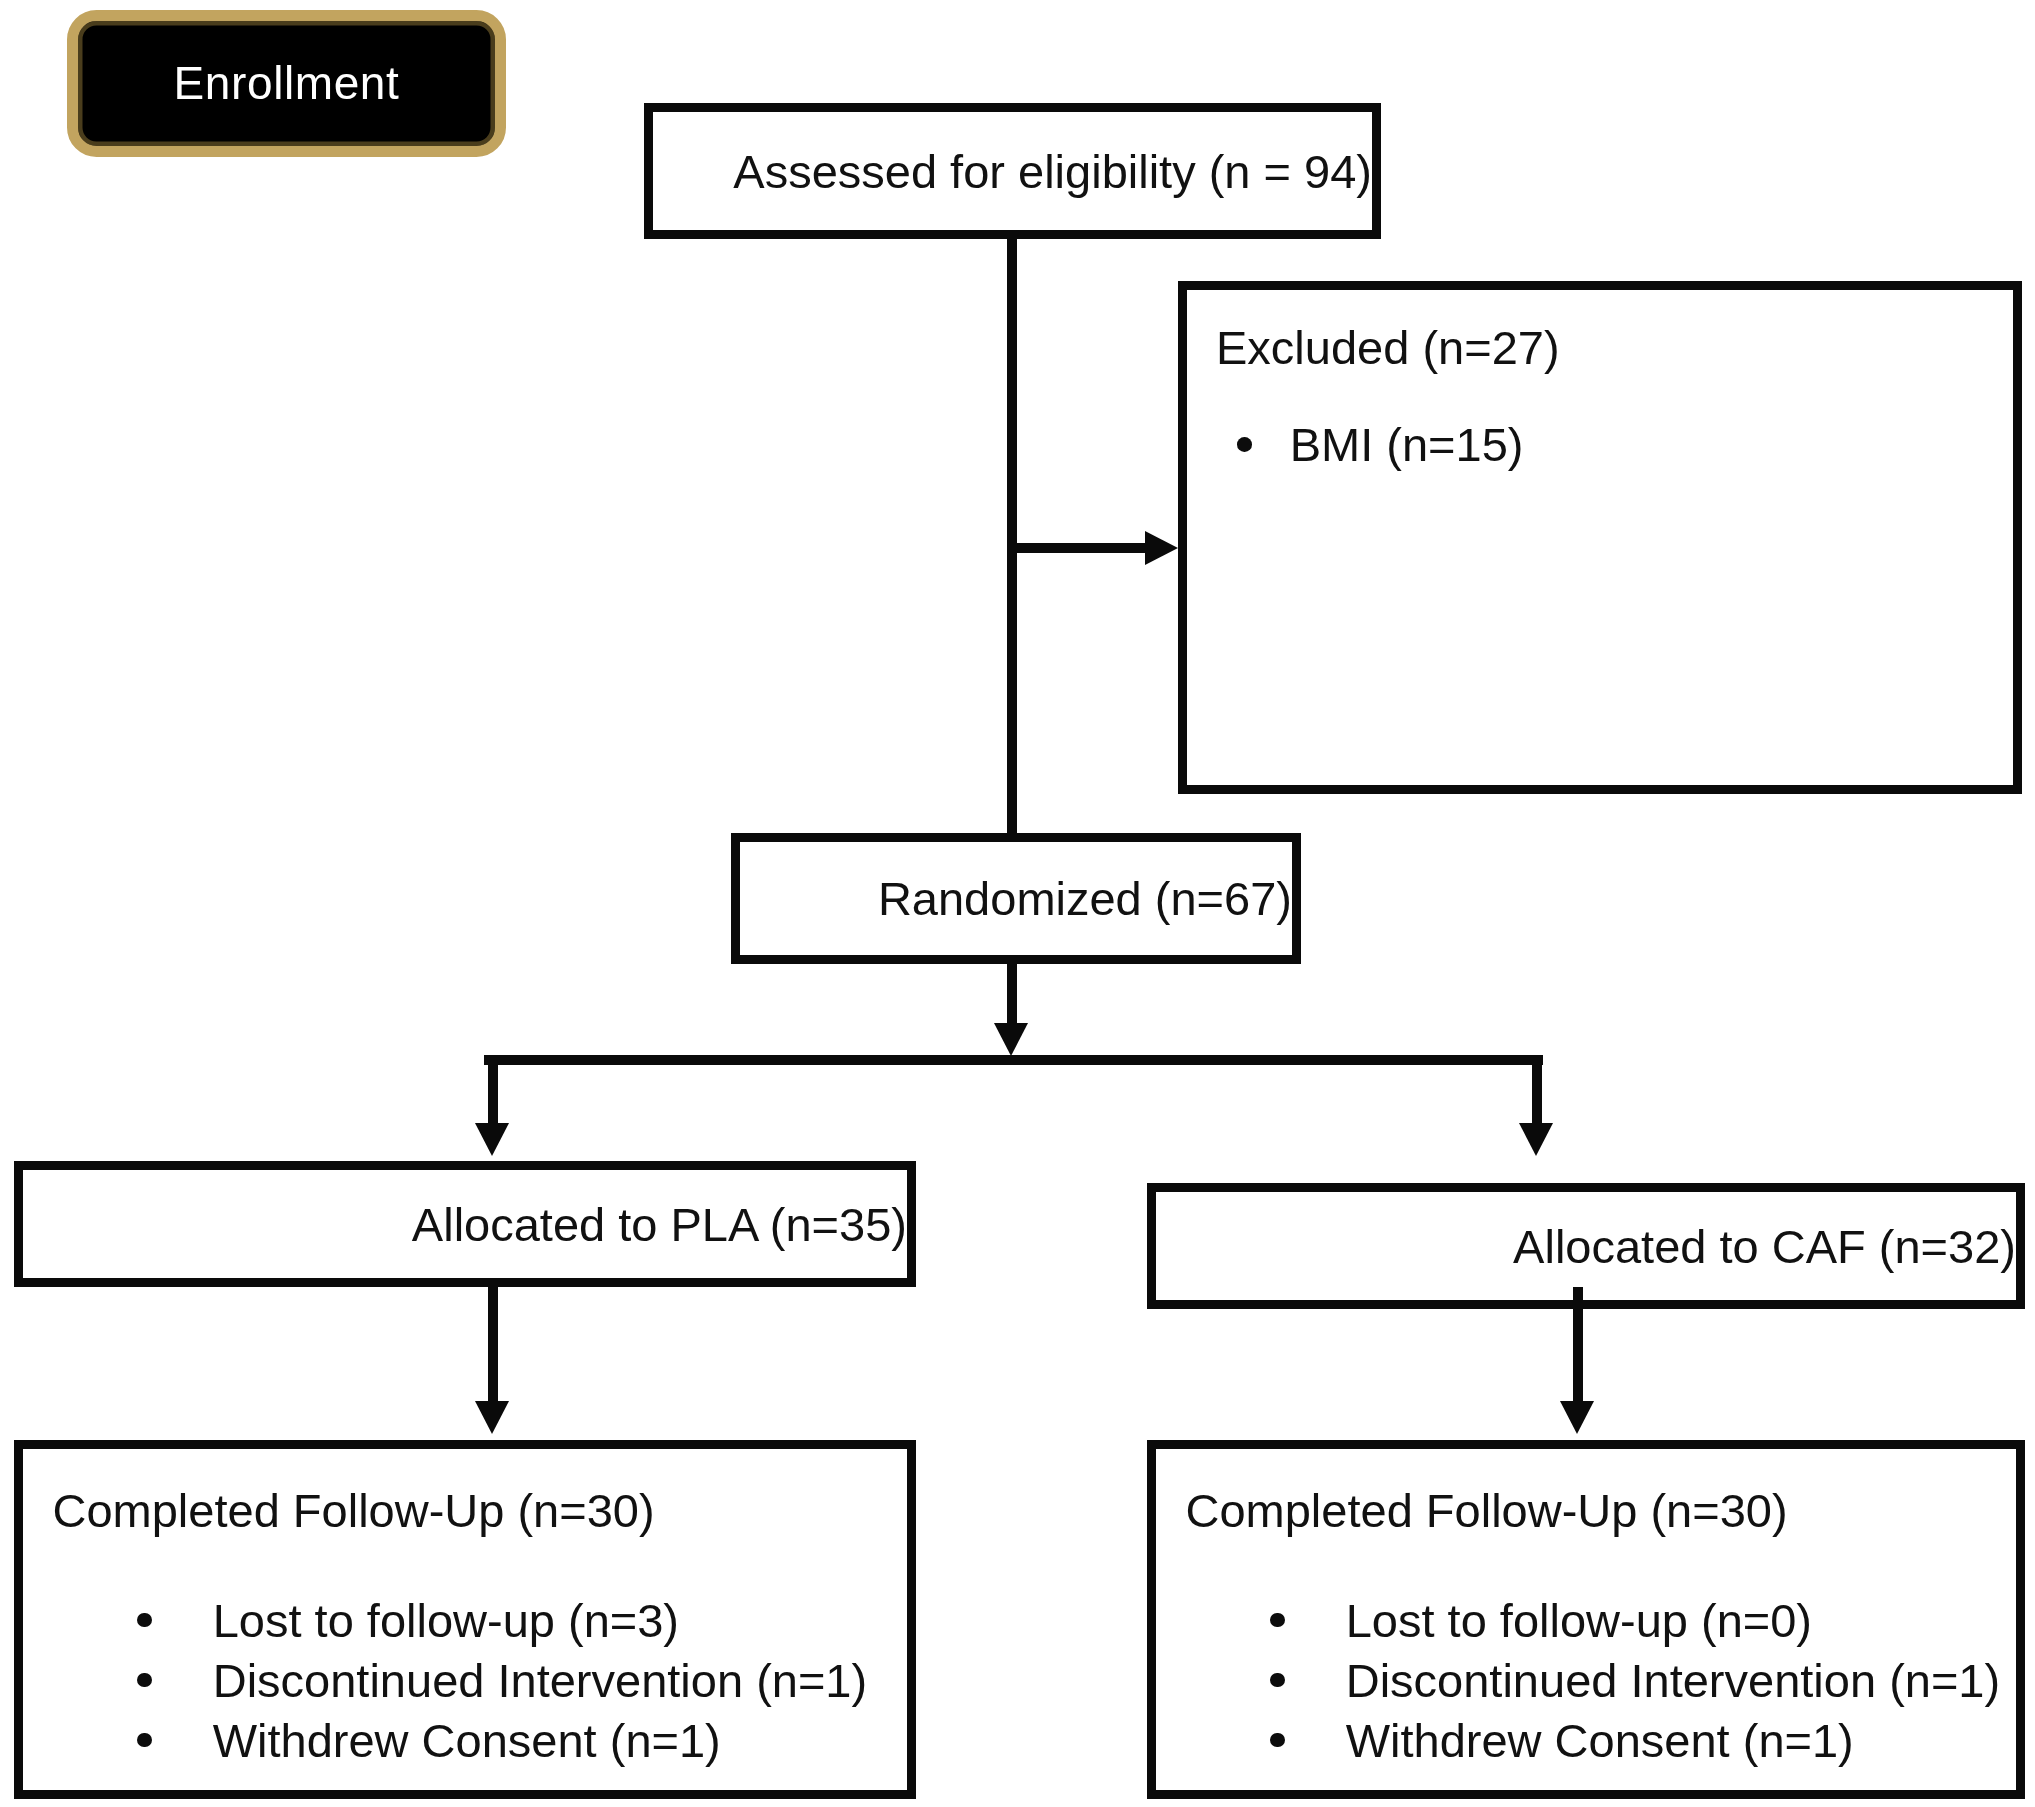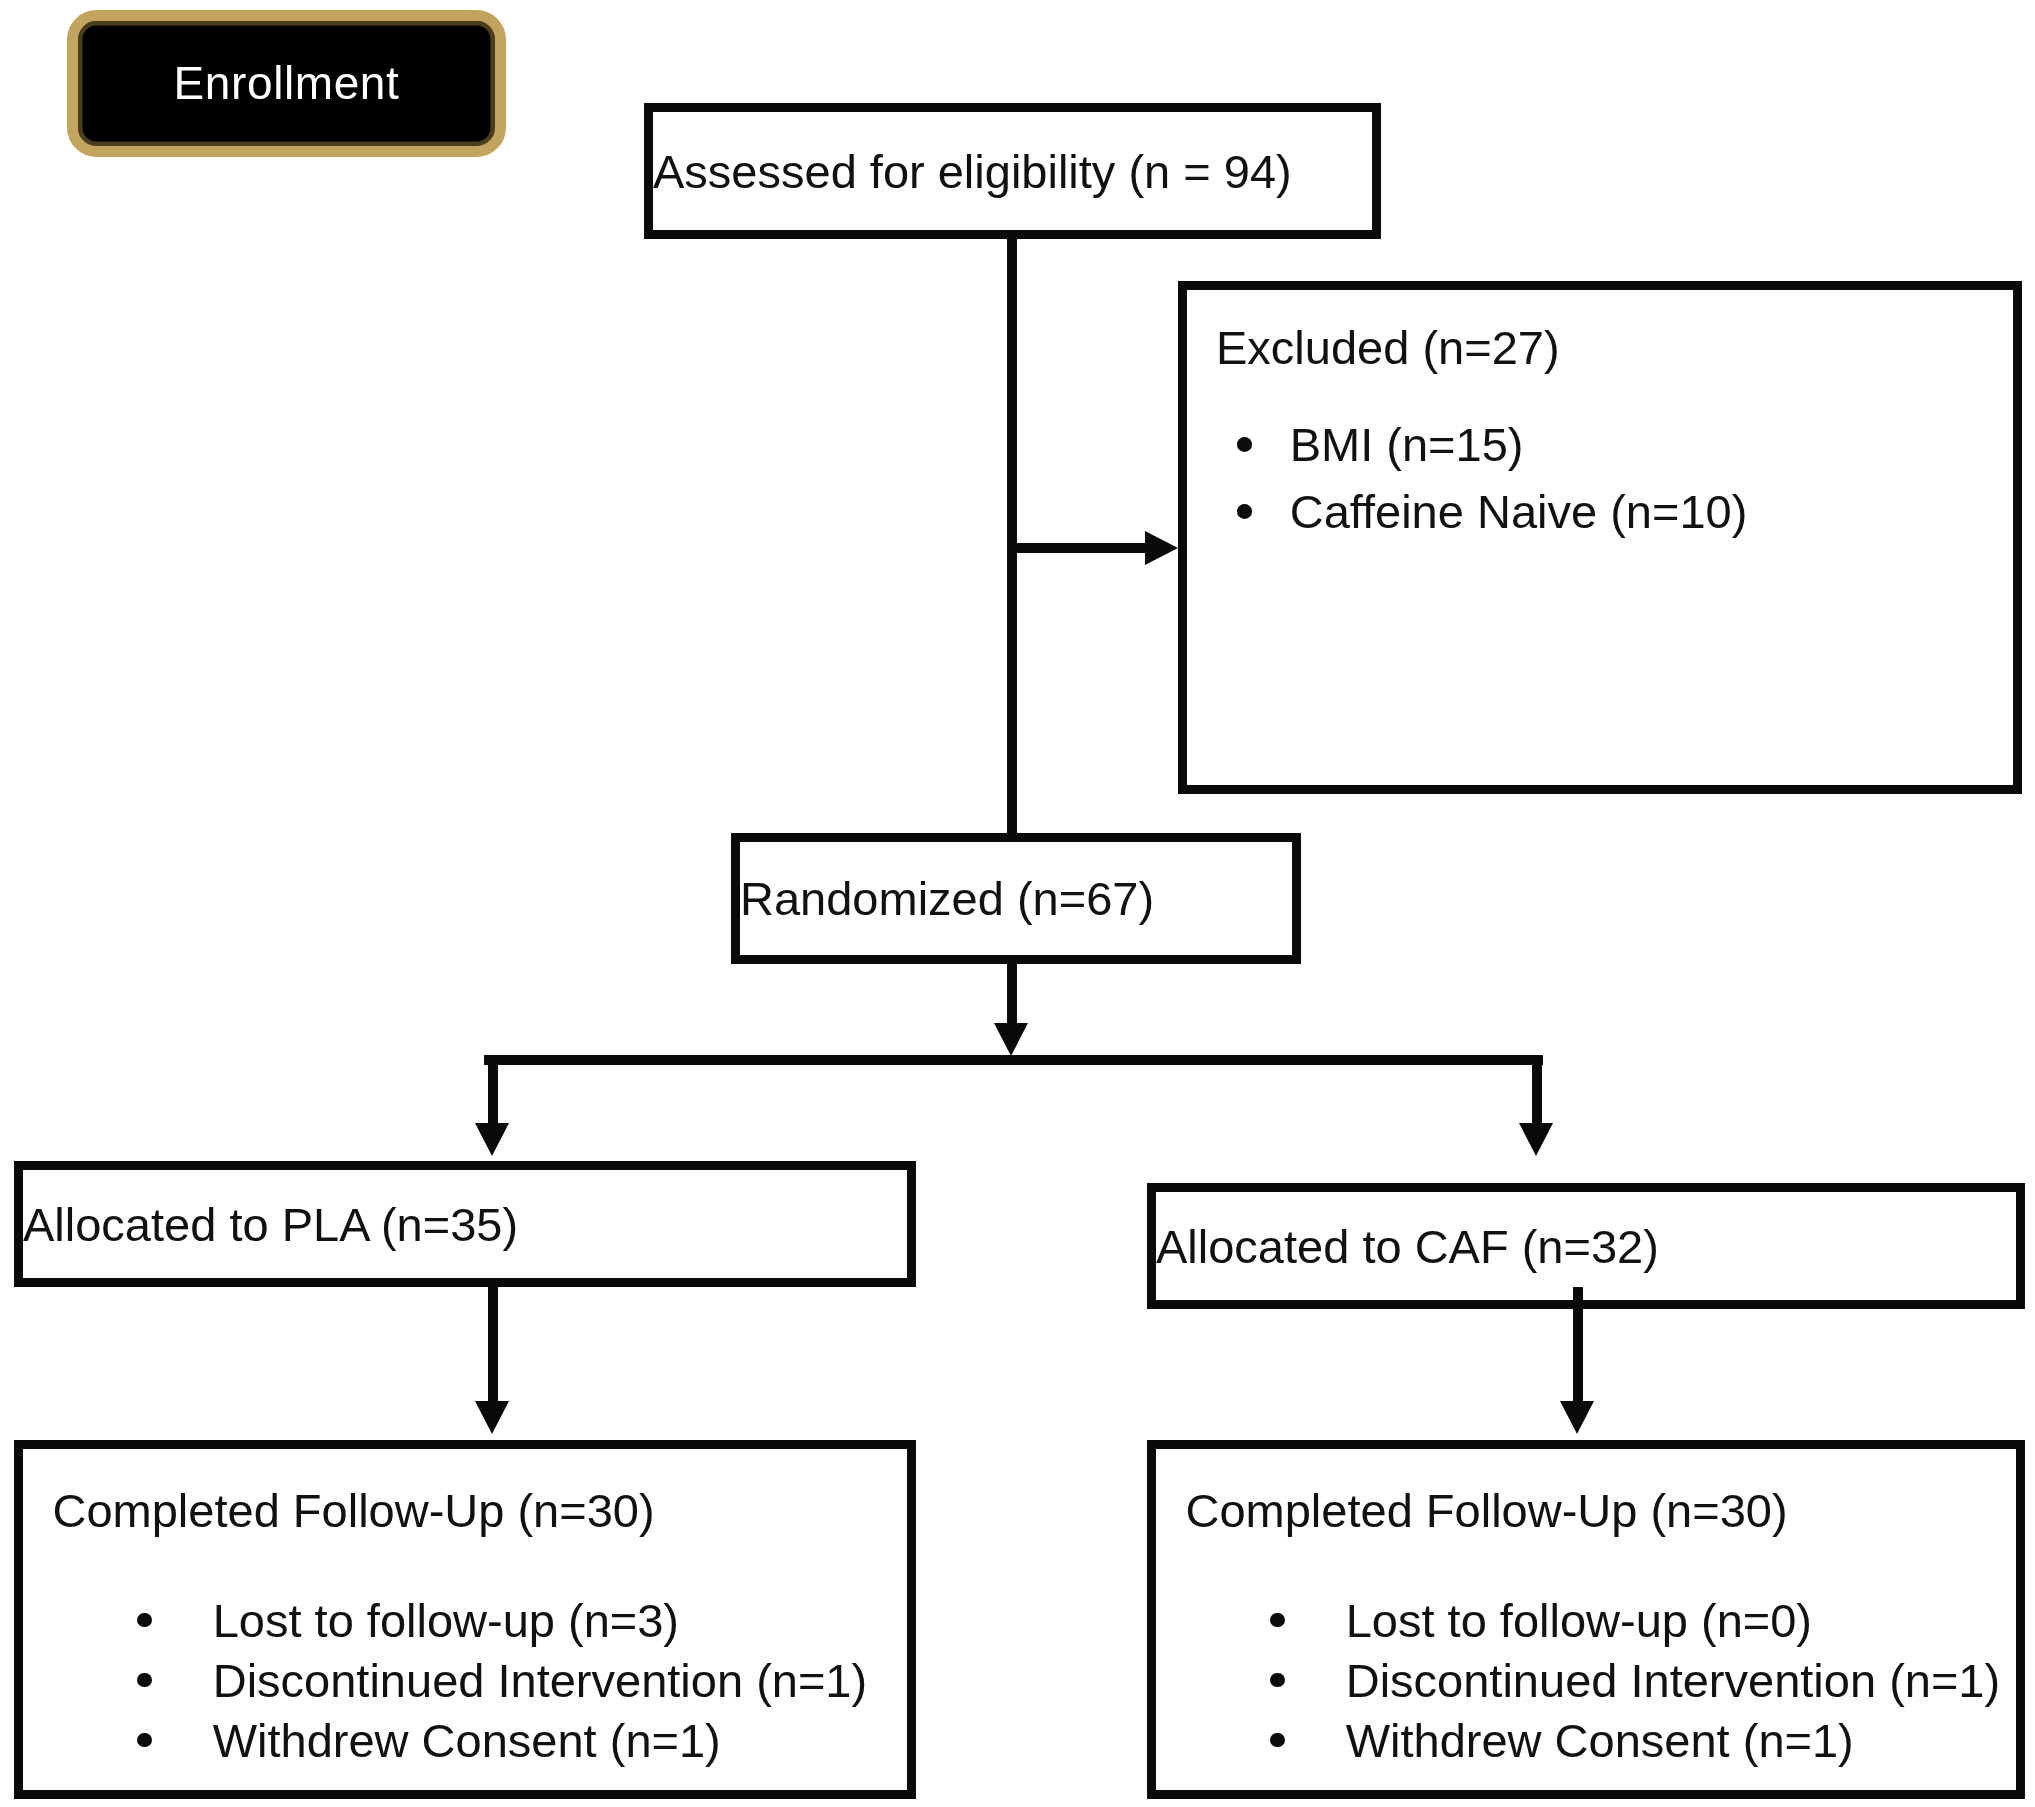--- a/index.html
+++ b/index.html
@@ -31,21 +31,21 @@
   }
 
   
   .flow-box {
     position: absolute;
     background: #ffffff;
     border: 9.6px solid #0a0a0a;
     box-sizing: border-box;
   }
   .center-box {
-    display: flex; align-items: center; justify-content: flex-start;
+    display: flex; align-items: center; justify-content: flex-end;
     text-align: center;
     font-size: 47px;
   }
 
   
   .detail-title {
     font-size: 47px;
     line-height: 47px;
   }
   .bullet-list { margin: 0; }
@@ -138,24 +138,20 @@
   <div id="conn-excluded-h" class="line"></div>
   <div id="head-excluded" class="arrow-right"></div>
 
   <div id="excluded-box" class="flow-box">
     <div class="detail-title">Excluded (n=27)</div>
     <div class="bullet-list">
       <div class="bullet-row">
         <span class="bullet-dot"></span>
         <span class="bullet-text">BMI (n=15)</span>
       </div>
-      <div class="bullet-row">
-        <span class="bullet-dot"></span>
-        <span class="bullet-text">Caffeine Naive (n=10)</span>
-      </div>
     </div>
   </div>
 
   <div id="randomized-box" class="flow-box center-box">
     <span>Randomized (n=67)</span>
   </div>
 
   <div id="conn-rand-drop" class="line"></div>
   <div id="head-rand-drop" class="arrow-down"></div>
   <div id="conn-tbar" class="line"></div>

